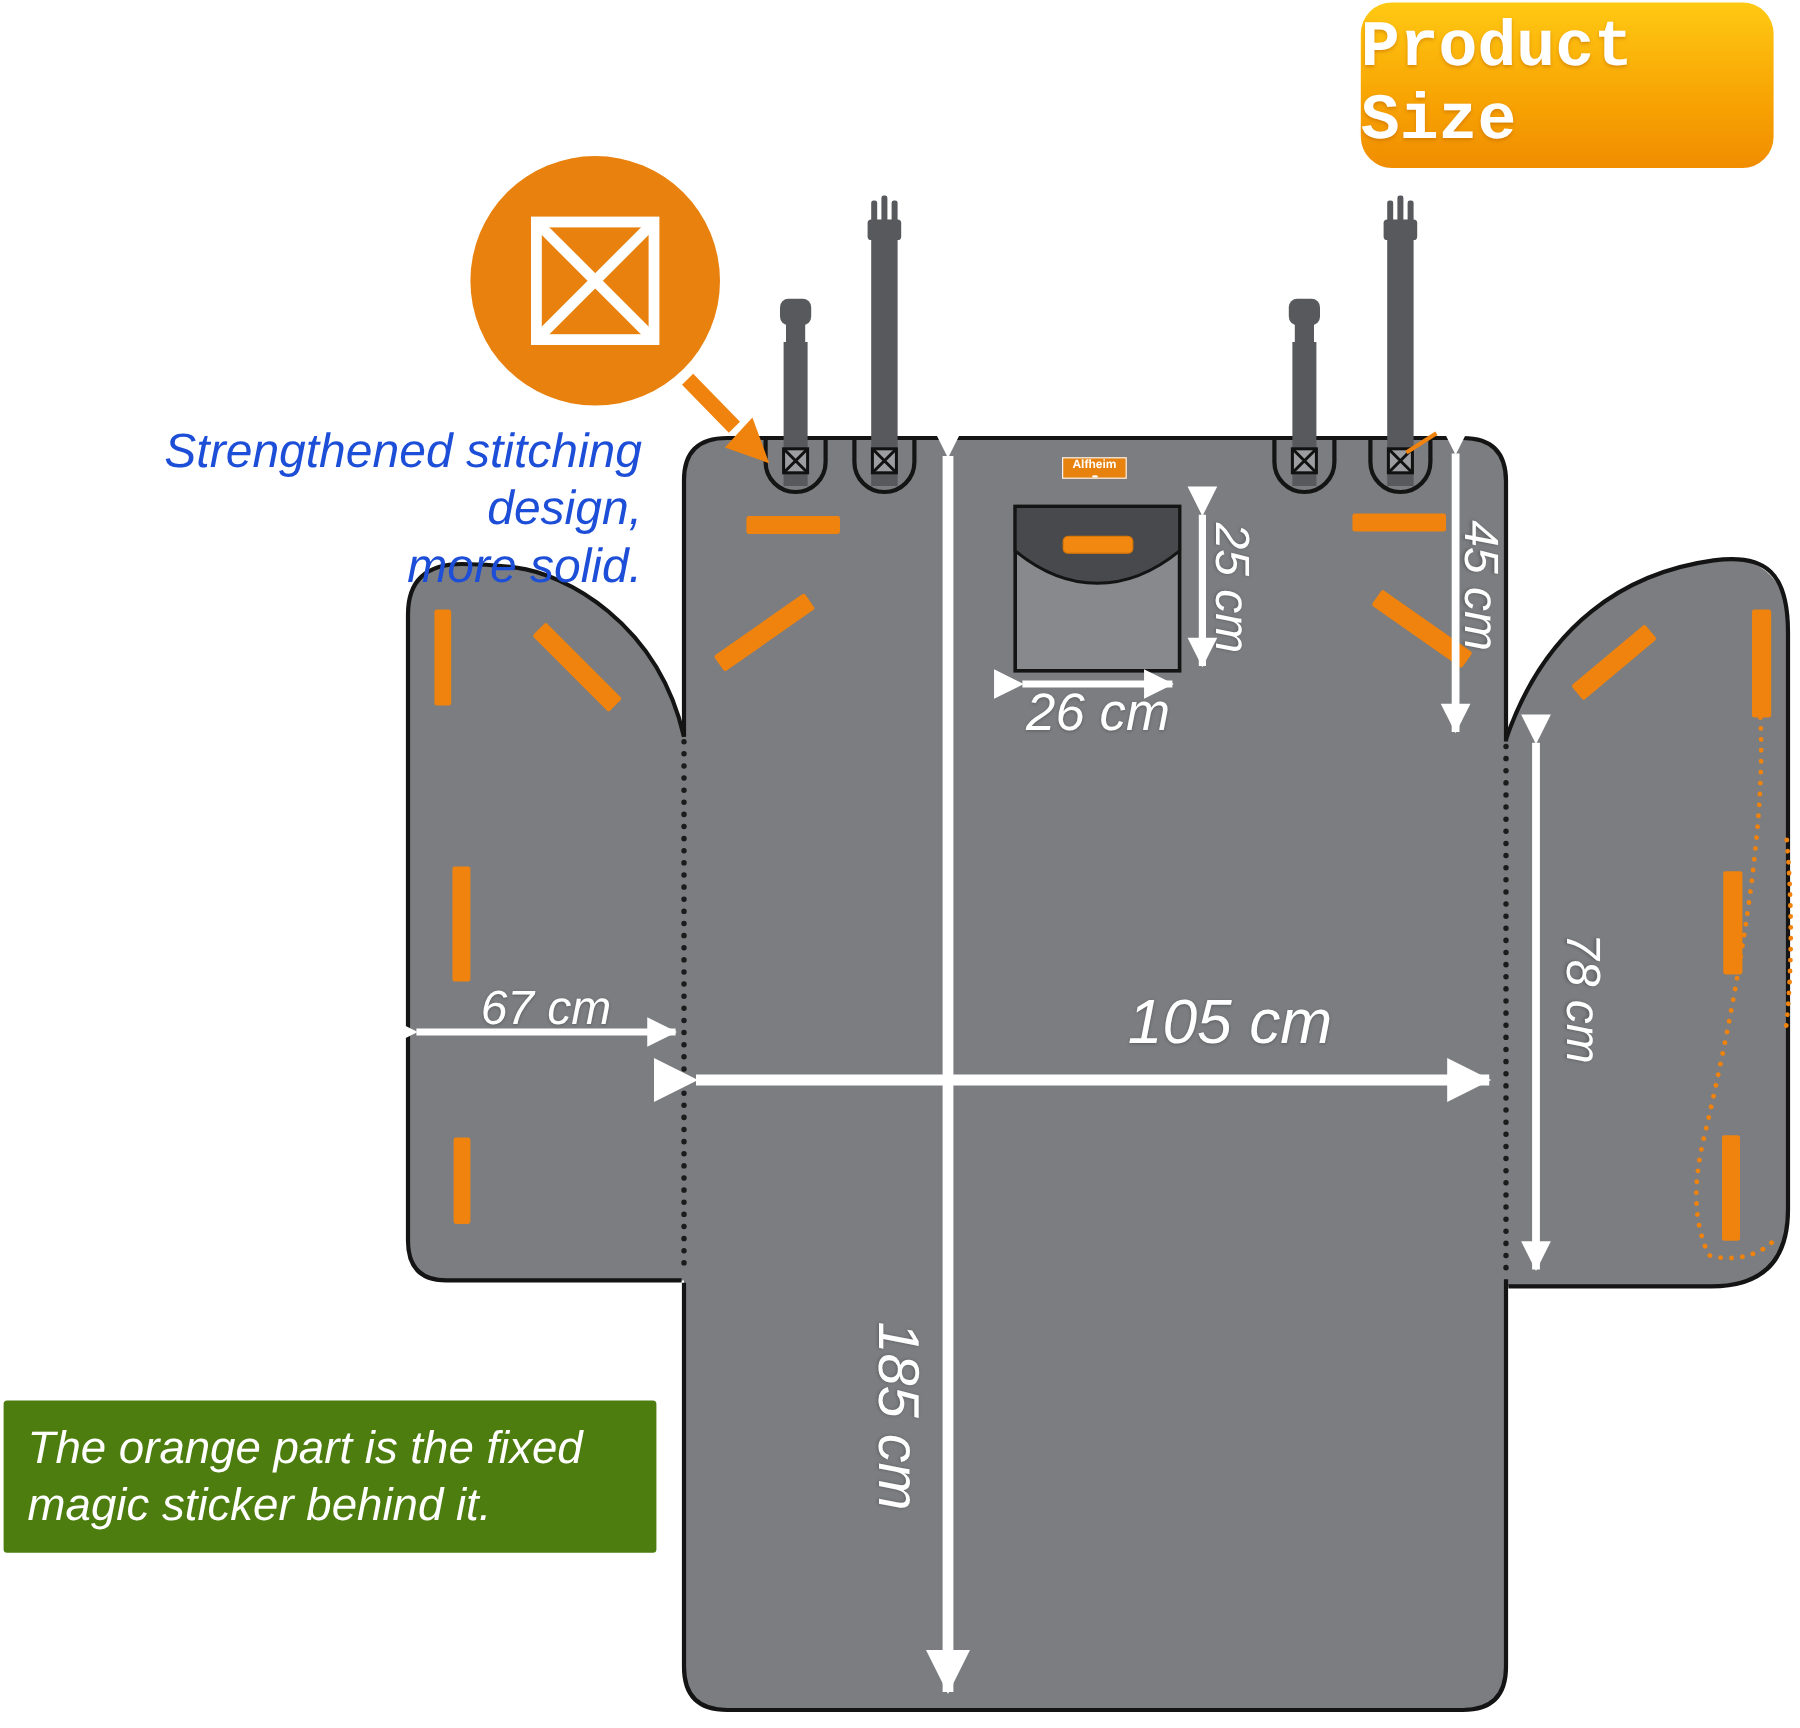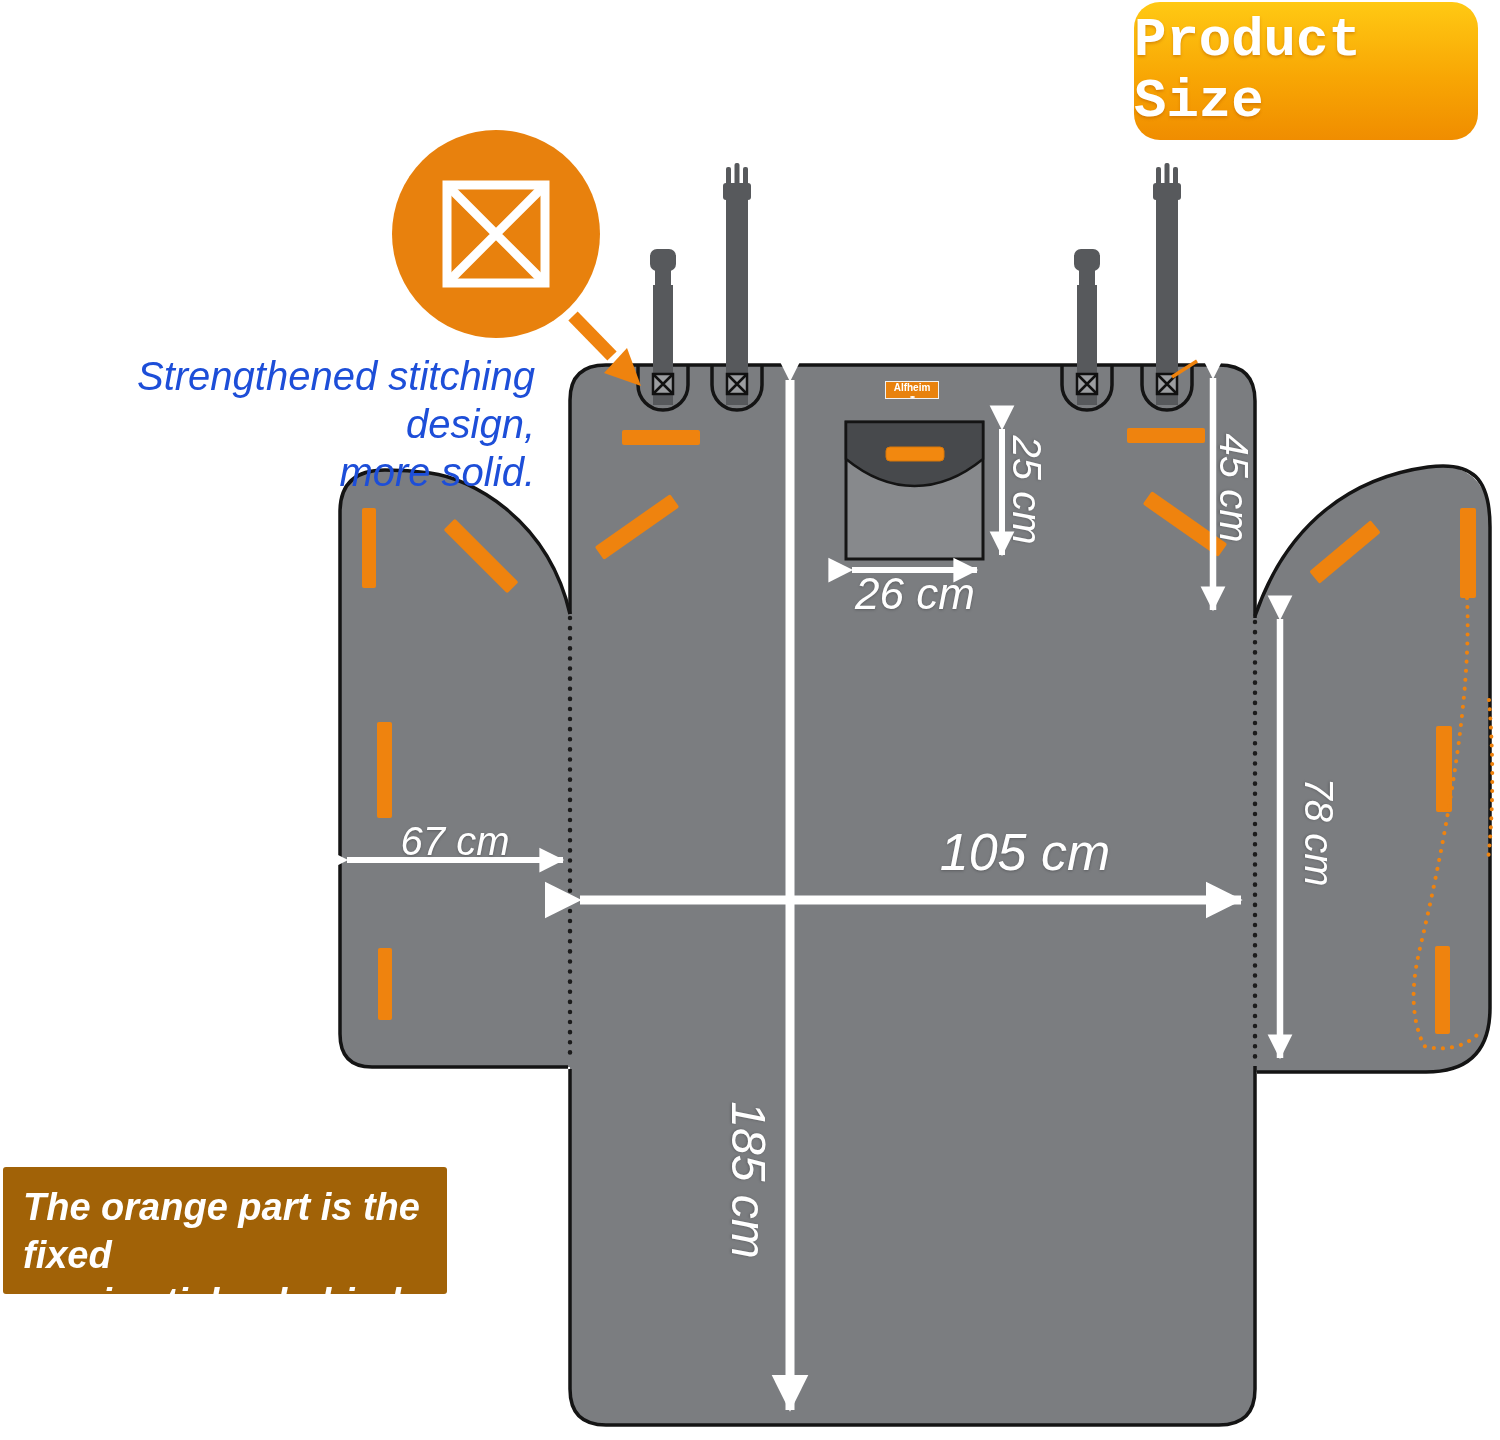--- a/index.html
+++ b/index.html
@@ -8,23 +8,23 @@
   #diagram-svg{position:absolute;left:0;top:0;width:1500px;height:1440px;}
   .abs{position:absolute;}
   .headline{left:42px;top:36px;width:1100px;font-size:56px;font-weight:bold;color:#050505;
             letter-spacing:-1px;white-space:nowrap;}
   .badge{left:1134px;top:2px;width:344px;height:138px;border-radius:26px;
          background:linear-gradient(#ffc913,#f8a604 55%,#f08d00);
          display:flex;align-items:center;justify-content:center;
          font-size:54px;font-weight:bold;color:#fff;text-shadow:0 2px 3px rgba(180,90,0,.45);font-family:Liberation Mono, monospace;}
   .stitch-note{left:0px;top:352px;width:535px;text-align:right;font-size:40px;font-style:italic;
                color:#1d4ed8;line-height:1.2;}
-  .magic-note{left:3px;top:1167px;width:444px;box-sizing:border-box;padding:17px 18px 0 20px;
-              height:127px;background:#a16207;border-radius:3px;color:#fff;
-              font-size:38px;font-weight:bold;font-style:italic;line-height:1.25;}
+  .magic-note{left:3px;top:1167px;width:544px;box-sizing:border-box;padding:17px 18px 0 20px;
+              height:127px;background:#4d7c0f;border-radius:3px;color:#fff;
+              font-size:38px;font-weight:normal;font-style:italic;line-height:1.25;}
   .brand-label{left:885px;top:381px;width:54px;height:18px;background:#e8820e;
                border:1px solid #f2f2f2;box-sizing:border-box;display:flex;align-items:center;
                justify-content:center;gap:3px;font-size:10px;font-weight:bold;color:#fff;flex-direction:column;}
   .paw-dot{width:5px;height:5px;background:#fff;border-radius:50%;display:inline-block;}
   .dim{color:#fff;font-style:italic;white-space:nowrap;text-shadow:0 1px 3px rgba(0,0,0,.25);}
   .dim.h{transform:translate(-50%,-50%);}
   .dim.v{transform:translate(-50%,-50%) rotate(90deg);}
 </style>
 </head>
 <body>

